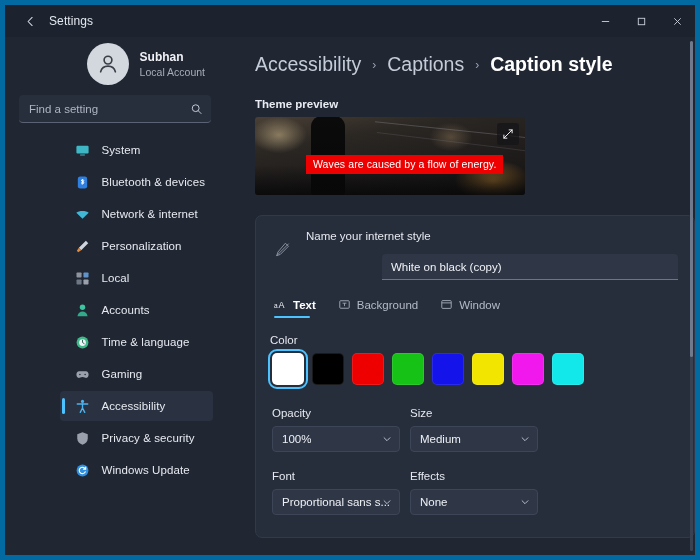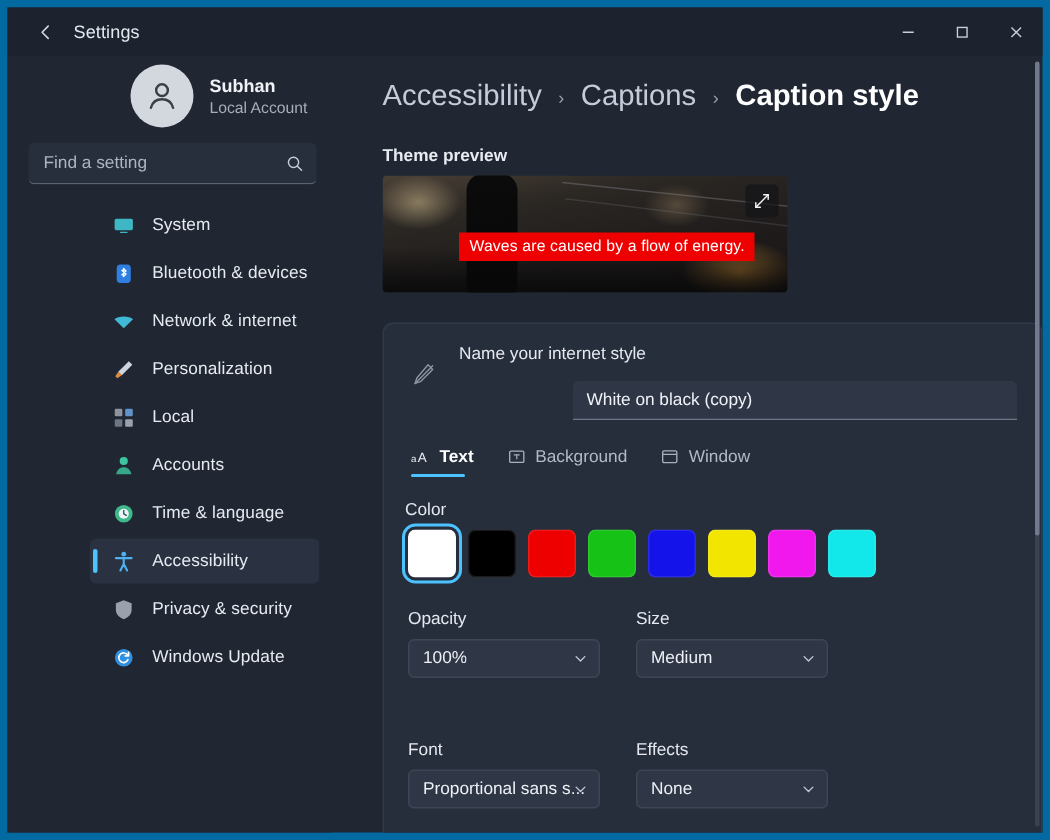--- a/index.html
+++ b/index.html
@@ -251,21 +251,20 @@
   .swatch.selected {
     outline: 2px solid #4cc2ff;
     outline-offset: 2px;
   }
 
   .grid2 {
     display: grid;
     grid-template-columns: 128px 128px;
     column-gap: 10px; row-gap: 0;
     margin-left: 2px;
-    gap: 24px;
   }
   .grid2 .cell { margin-top: 18px; }
   .select {
     position: relative;
     height: 26px;
     background: #2f3747;
     border: 1px solid #3d4656;
     border-radius: 4px;
     display: flex; align-items: center;
     padding: 0 8px 0 9px;
@@ -421,20 +420,30 @@
           <span class="nav-ico">
             <svg width="15" height="15" viewBox="0 0 16 16" aria-hidden="true">
               <circle cx="8" cy="8" r="6.3" fill="#3fb98a"></circle>
               <circle cx="8" cy="8" r="3.6" fill="#eef3f7"></circle>
               <path d="M8 5.6 V8 L9.8 9.2" stroke="#2c5f51" stroke-width="1" fill="none" stroke-linecap="round"></path>
             </svg>
           </span>
           <span class="nav-label">Time &amp; language</span>
         </div>
 
+        <div class="nav-item">
+          <span class="nav-ico">
+            <svg width="15" height="15" viewBox="0 0 16 16" aria-hidden="true">
+              <path d="M4.4 4.4h7.2c1.8 0 2.9 1.6 2.9 3.6s-1 3.6-2.6 3.6c-1.2 0-1.7-.9-3.9-.9s-2.7.9-3.9.9C2.5 11.6 1.5 10 1.5 8s1.1-3.6 2.9-3.6z" fill="#9aa1ad"></path>
+              <circle cx="5.2" cy="8" r=".85" fill="#2a3139"></circle>
+              <circle cx="10.8" cy="8" r=".85" fill="#2a3139"></circle>
+            </svg>
+          </span>
+          <span class="nav-label">Gaming</span>
+        </div>
 
         <div class="nav-item selected">
           <span class="nav-ico">
             <svg width="15" height="15" viewBox="0 0 16 16" aria-hidden="true">
               <circle cx="8" cy="2.6" r="1.7" fill="#4cb3ef"></circle>
               <path d="M2.4 5.4h11.2" stroke="#4cb3ef" stroke-width="1.5" stroke-linecap="round"></path>
               <path d="M8 5.4v4.2 M8 9.6 L5.6 14.2 M8 9.6 L10.4 14.2" stroke="#4cb3ef" stroke-width="1.5" stroke-linecap="round" fill="none"></path>
             </svg>
           </span>
           <span class="nav-label">Accessibility</span>

